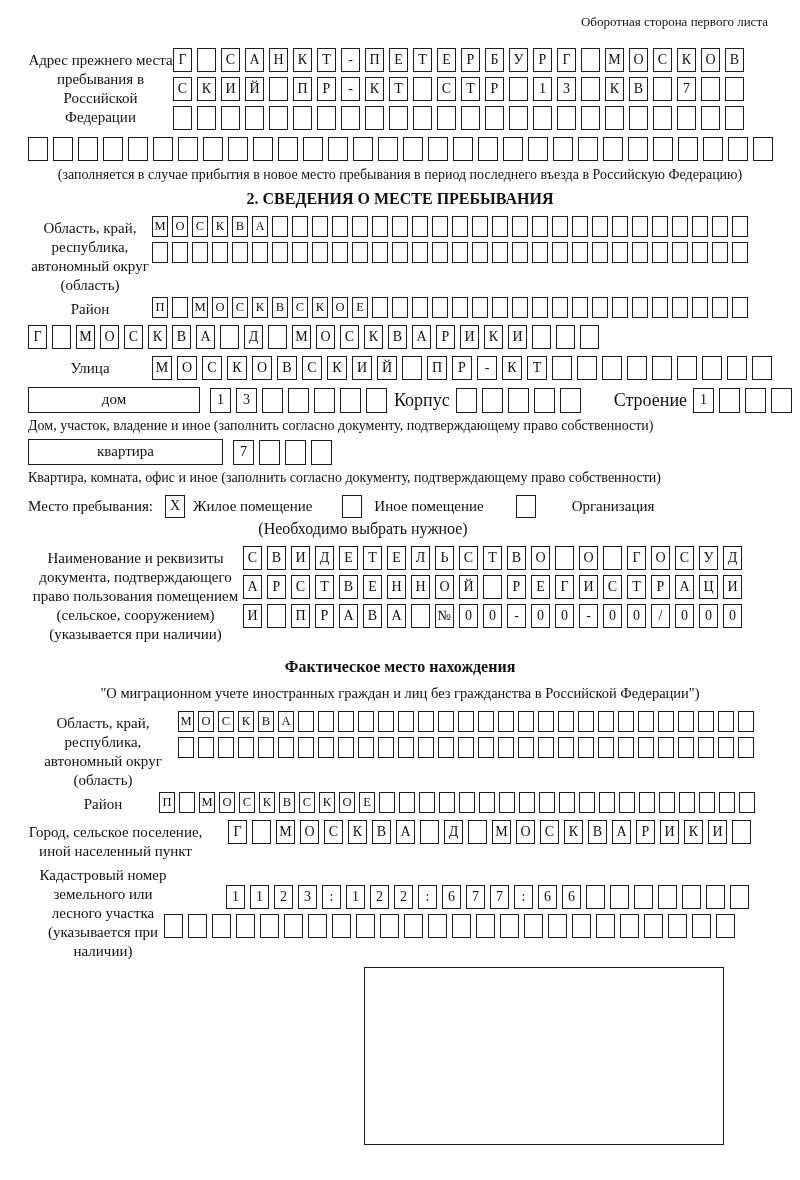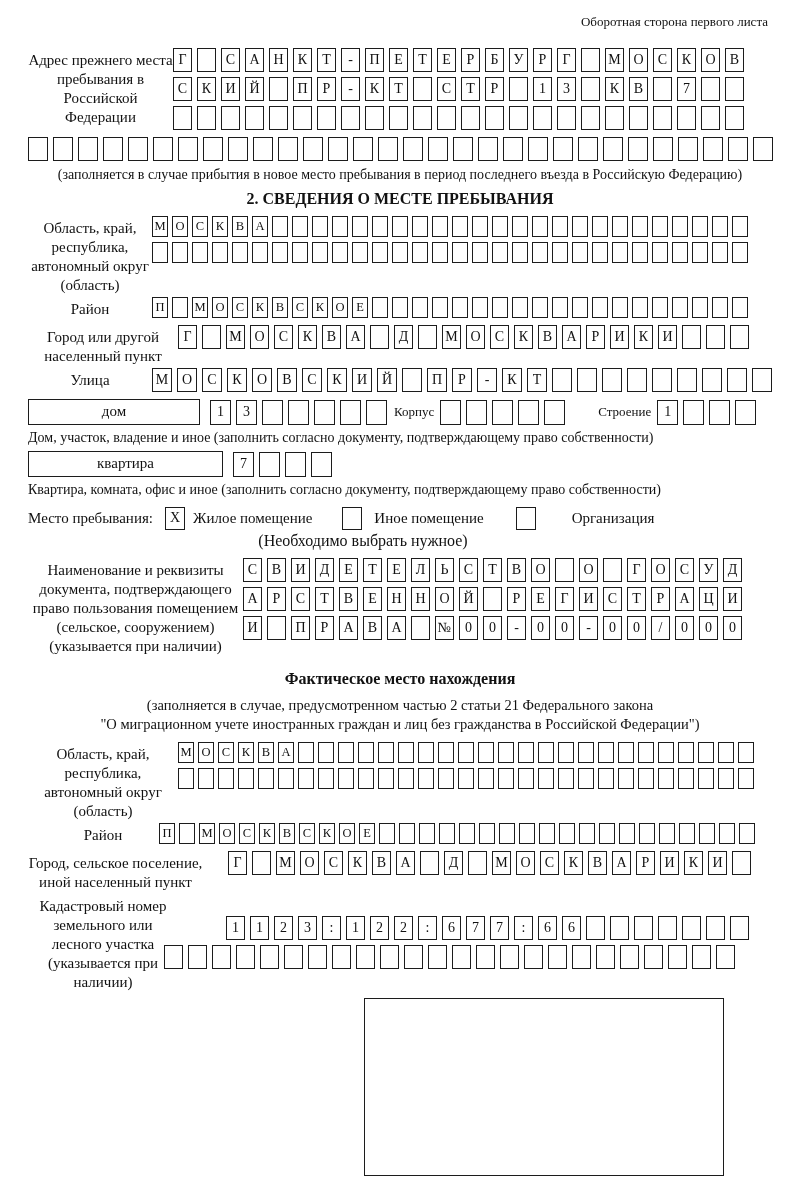--- a/index.html
+++ b/index.html
@@ -24,21 +24,21 @@
   .pull19{margin-left:-19px;} .pull14{margin-left:-14px;}
 
   .caption{font-size:14px;line-height:18px;margin:1px 0 4px 0;}
   .caption.center{text-align:center;}
   .sec-title{text-align:center;font-weight:bold;font-size:16px;margin:6px 0 8px 0;}
 
   .inline-row{display:flex;align-items:center;margin-bottom:4px;}
   .longbox{box-sizing:border-box;border:1.5px solid #1c1c1c;height:26px;line-height:23px;
            text-align:center;font-size:15px;flex:none;}
   .lb165{width:172px;} .lb195{width:195px;}
-  .small-label{font-size:13px;flex:none;}
+  .small-label{font-size:18px;flex:none;}
   .checkbox{display:inline-block;box-sizing:border-box;border:1.5px solid #1c1c1c;width:20px;height:23px;
             text-align:center;font-size:14px;line-height:20px;vertical-align:middle;flex:none;}
 
   .stay-row{display:flex;align-items:center;font-size:15px;margin:8px 0 2px 0;}
   .stay-caption{font-size:16px;margin:0 0 8px 190px;width:290px;text-align:center;}
 
   .act-title{text-align:center;font-weight:bold;font-size:16px;margin:14px 0 8px 0;}
   .act-cap{text-align:center;font-size:14.5px;line-height:19px;}
   .act-cap-wrap{margin-bottom:8px;}
 
@@ -74,21 +74,20 @@
   </div>
 
   <div class="field">
     <div class="flabel w124">Район</div>
     <div class="frows">
       <div class="cellrow cz20"><span class="cell">П</span><span class="cell"></span><span class="cell">М</span><span class="cell">О</span><span class="cell">С</span><span class="cell">К</span><span class="cell">В</span><span class="cell">С</span><span class="cell">К</span><span class="cell">О</span><span class="cell">Е</span><span class="cell"></span><span class="cell"></span><span class="cell"></span><span class="cell"></span><span class="cell"></span><span class="cell"></span><span class="cell"></span><span class="cell"></span><span class="cell"></span><span class="cell"></span><span class="cell"></span><span class="cell"></span><span class="cell"></span><span class="cell"></span><span class="cell"></span><span class="cell"></span><span class="cell"></span><span class="cell"></span><span class="cell"></span></div>
     </div>
   </div>
 
   <div class="field">
-    <div class="flabel w150">Город или другой населенный пункт</div>
     <div class="frows">
       <div class="cellrow cz24"><span class="cell">Г</span><span class="cell"></span><span class="cell">М</span><span class="cell">О</span><span class="cell">С</span><span class="cell">К</span><span class="cell">В</span><span class="cell">А</span><span class="cell"></span><span class="cell">Д</span><span class="cell"></span><span class="cell">М</span><span class="cell">О</span><span class="cell">С</span><span class="cell">К</span><span class="cell">В</span><span class="cell">А</span><span class="cell">Р</span><span class="cell">И</span><span class="cell">К</span><span class="cell">И</span><span class="cell"></span><span class="cell"></span><span class="cell"></span></div>
     </div>
   </div>
 
   <div class="field">
     <div class="flabel w124">Улица</div>
     <div class="frows">
       <div class="cellrow cz25"><span class="cell">М</span><span class="cell">О</span><span class="cell">С</span><span class="cell">К</span><span class="cell">О</span><span class="cell">В</span><span class="cell">С</span><span class="cell">К</span><span class="cell">И</span><span class="cell">Й</span><span class="cell"></span><span class="cell">П</span><span class="cell">Р</span><span class="cell">-</span><span class="cell">К</span><span class="cell">Т</span><span class="cell"></span><span class="cell"></span><span class="cell"></span><span class="cell"></span><span class="cell"></span><span class="cell"></span><span class="cell"></span><span class="cell"></span><span class="cell"></span></div>
     </div>
@@ -125,21 +124,20 @@
     <div class="flabel w215">Наименование и реквизиты документа, подтверждающего право пользования помещением (сельское, сооружением) (указывается при наличии)</div>
     <div class="frows">
       <div class="cellrow cz24"><span class="cell">С</span><span class="cell">В</span><span class="cell">И</span><span class="cell">Д</span><span class="cell">Е</span><span class="cell">Т</span><span class="cell">Е</span><span class="cell">Л</span><span class="cell">Ь</span><span class="cell">С</span><span class="cell">Т</span><span class="cell">В</span><span class="cell">О</span><span class="cell"></span><span class="cell">О</span><span class="cell"></span><span class="cell">Г</span><span class="cell">О</span><span class="cell">С</span><span class="cell">У</span><span class="cell">Д</span></div>
       <div class="cellrow cz24"><span class="cell">А</span><span class="cell">Р</span><span class="cell">С</span><span class="cell">Т</span><span class="cell">В</span><span class="cell">Е</span><span class="cell">Н</span><span class="cell">Н</span><span class="cell">О</span><span class="cell">Й</span><span class="cell"></span><span class="cell">Р</span><span class="cell">Е</span><span class="cell">Г</span><span class="cell">И</span><span class="cell">С</span><span class="cell">Т</span><span class="cell">Р</span><span class="cell">А</span><span class="cell">Ц</span><span class="cell">И</span></div>
       <div class="cellrow cz24"><span class="cell">И</span><span class="cell"></span><span class="cell">П</span><span class="cell">Р</span><span class="cell">А</span><span class="cell">В</span><span class="cell">А</span><span class="cell"></span><span class="cell">№</span><span class="cell">0</span><span class="cell">0</span><span class="cell">-</span><span class="cell">0</span><span class="cell">0</span><span class="cell">-</span><span class="cell">0</span><span class="cell">0</span><span class="cell">/</span><span class="cell">0</span><span class="cell">0</span><span class="cell">0</span></div>
     </div>
   </div>
 
   <div class="act-title">Фактическое место нахождения</div>
   <div class="act-cap-wrap">
-    <div class="act-cap">(заполняется в случае, предусмотренном частью 2 статьи 21 Федерального закона</div>
     <div class="act-cap">"О миграционном учете иностранных граждан и лиц без гражданства в Российской Федерации")</div>
   </div>
 
   <div class="field">
     <div class="flabel w150">Область, край, республика, автономный округ (область)</div>
     <div class="frows">
       <div class="cellrow cz20"><span class="cell">М</span><span class="cell">О</span><span class="cell">С</span><span class="cell">К</span><span class="cell">В</span><span class="cell">А</span><span class="cell"></span><span class="cell"></span><span class="cell"></span><span class="cell"></span><span class="cell"></span><span class="cell"></span><span class="cell"></span><span class="cell"></span><span class="cell"></span><span class="cell"></span><span class="cell"></span><span class="cell"></span><span class="cell"></span><span class="cell"></span><span class="cell"></span><span class="cell"></span><span class="cell"></span><span class="cell"></span><span class="cell"></span><span class="cell"></span><span class="cell"></span><span class="cell"></span><span class="cell"></span></div>
       <div class="cellrow cz20"><span class="cell"></span><span class="cell"></span><span class="cell"></span><span class="cell"></span><span class="cell"></span><span class="cell"></span><span class="cell"></span><span class="cell"></span><span class="cell"></span><span class="cell"></span><span class="cell"></span><span class="cell"></span><span class="cell"></span><span class="cell"></span><span class="cell"></span><span class="cell"></span><span class="cell"></span><span class="cell"></span><span class="cell"></span><span class="cell"></span><span class="cell"></span><span class="cell"></span><span class="cell"></span><span class="cell"></span><span class="cell"></span><span class="cell"></span><span class="cell"></span><span class="cell"></span><span class="cell"></span></div>
     </div>
   </div>

